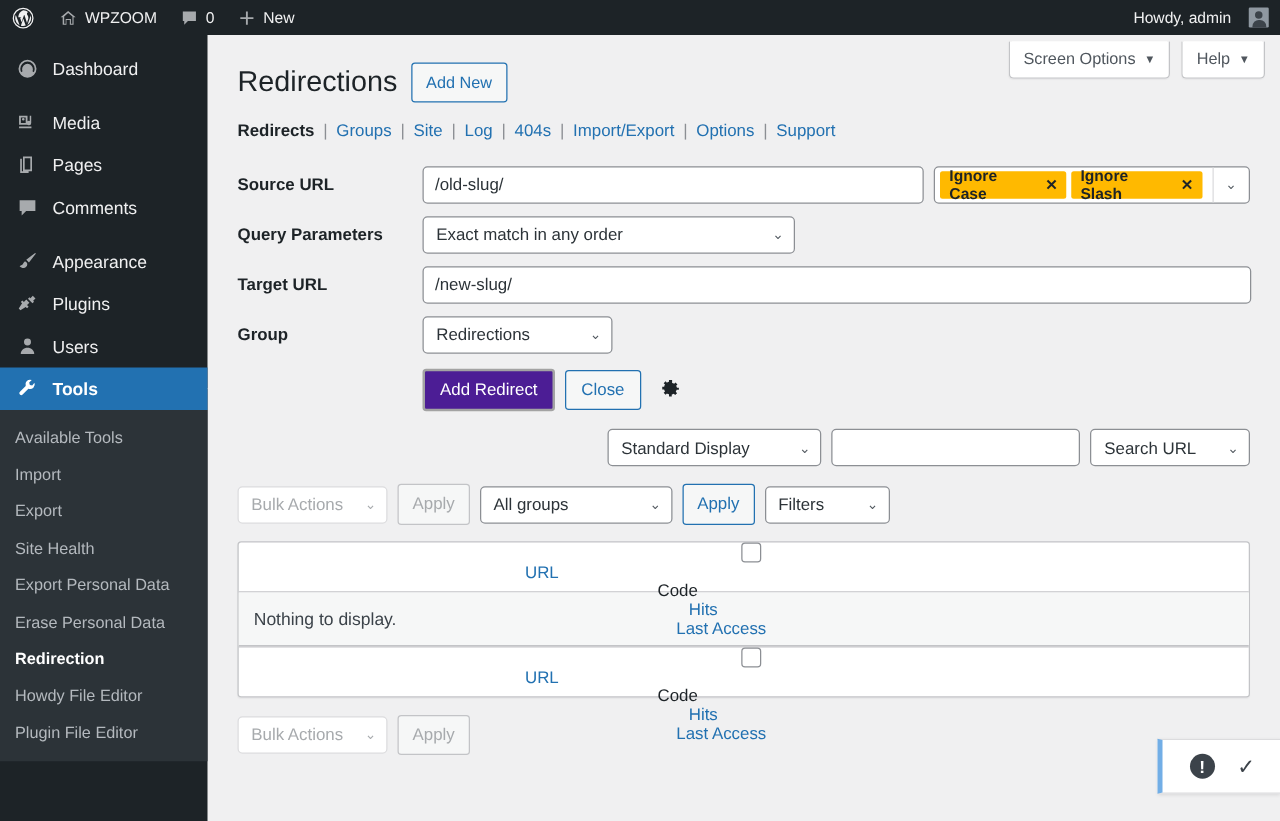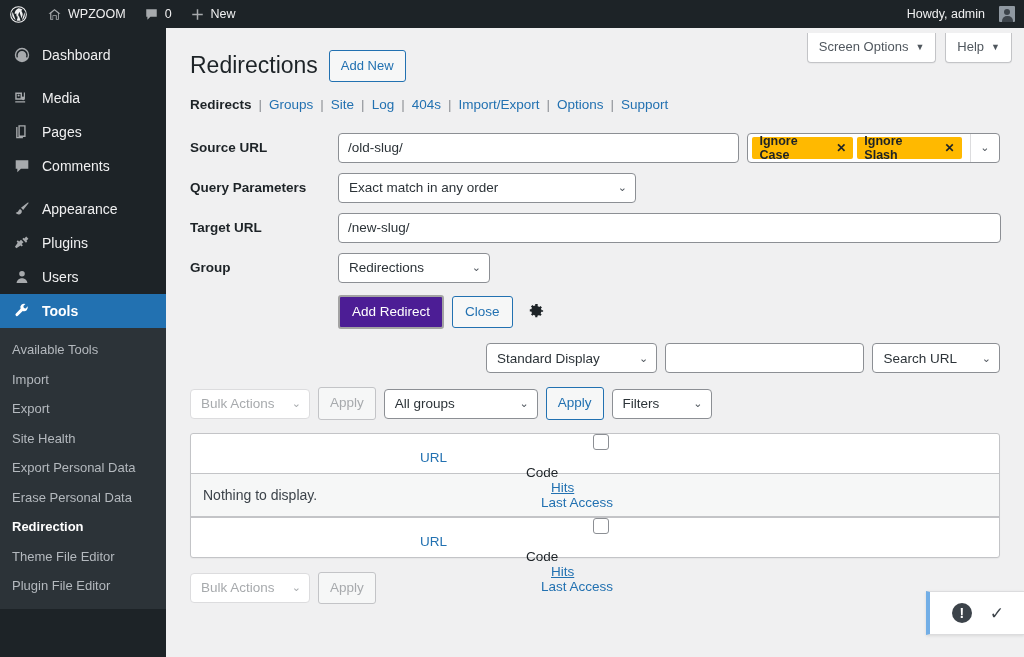--- a/index.html
+++ b/index.html
@@ -216,21 +216,21 @@
   .trow.hdr { border-bottom: 1px solid #c3c4c7; }
   .trow.hdr.bot { border-bottom: 0; border-top: 1px solid #c3c4c7; }
   .cb {
     width: 16px; height: 16px; flex: none;
     border: 1px solid #8c8f94; border-radius: 3px; background: #fff;
   }
   .th { font-size: 13.5px; color: #2271b1; }
   .th.plain { color: #1d2327; }
   .c-url { width: 398px; padding-left: 18px; }
   .c-code { width: 150px; }
-  .c-hits { width: 100px; text-decoration: underline; }
+  .c-hits { width: 100px; }
   .c-last { width: 120px; }
   .empty {
     background: #f6f7f7; font-size: 14px; color: #3c434a;
     padding: 13px 12px; border-bottom: 1px solid #c3c4c7;
   }
 
   .bottombar { display: flex; align-items: center; gap: 8px; margin-top: 14px; }
 
   
   .statusdock {
@@ -376,21 +376,21 @@
   </div>
 
   <div class="submenu">
     <a class="submenu-item">Available Tools</a>
     <a class="submenu-item">Import</a>
     <a class="submenu-item">Export</a>
     <a class="submenu-item">Site Health</a>
     <a class="submenu-item">Export Personal Data</a>
     <a class="submenu-item">Erase Personal Data</a>
     <a class="submenu-item current">Redirection</a>
-    <a class="submenu-item">Theme File Editor</a>
+    <a class="submenu-item">Howdy File Editor</a>
     <a class="submenu-item">Plugin File Editor</a>
   </div>
 </div>
 
 <div id="main">
 
   <div class="screen-meta">
     <div class="meta-btn">
       <span>Screen Options</span>
       <span class="caret-sm">▼</span>

